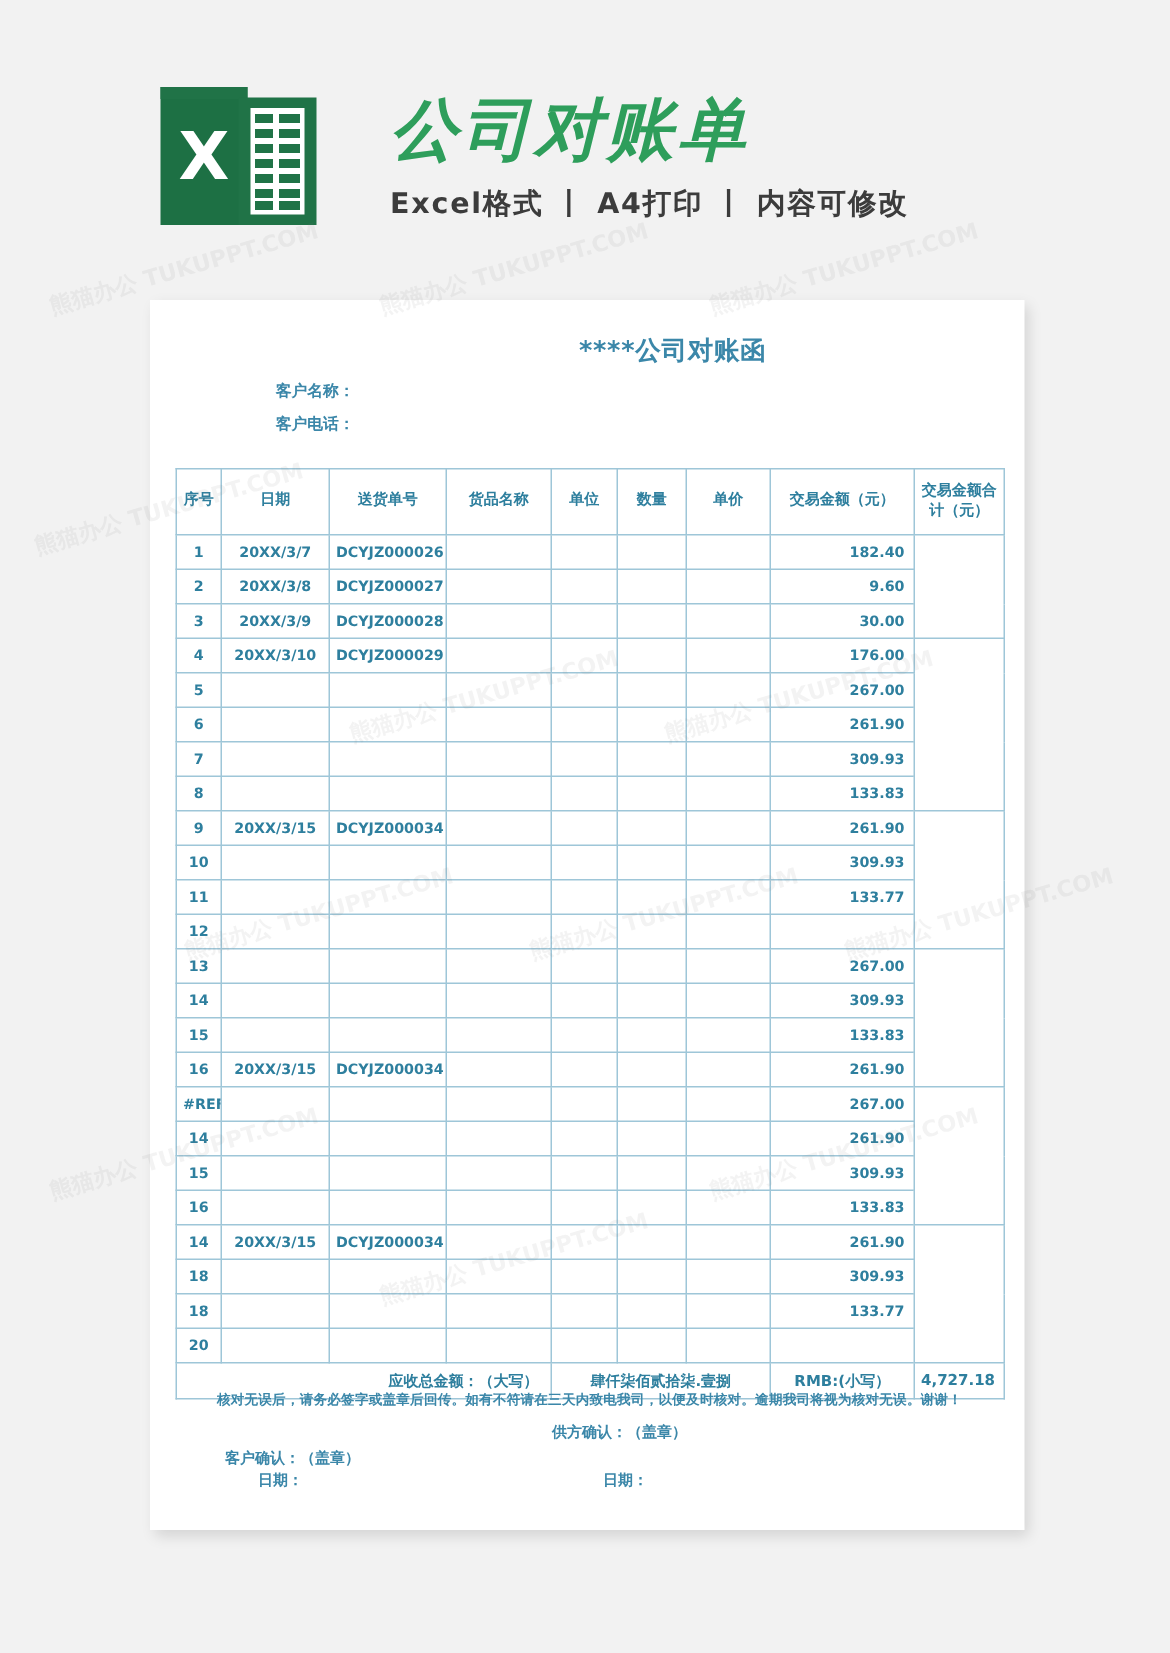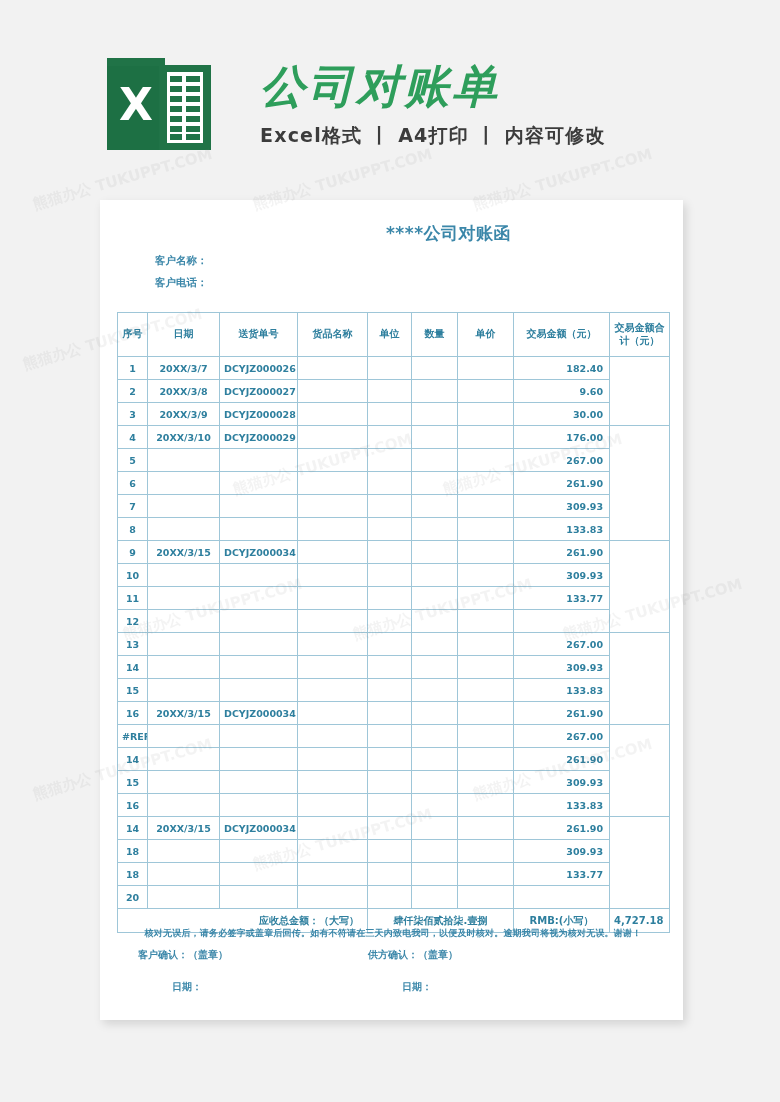--- a/index.html
+++ b/index.html
@@ -85,21 +85,21 @@
     font-size: 17px; font-weight: bold;
     color: #3b87a9; letter-spacing: 0.5px;
   }
 
   .field-row {
     position: absolute; left: 0; width: 583px; height: 22px;
     font-size: 10.5px; font-weight: bold; color: #3b87a9;
   }
   .field-row .lbl {
     position: absolute; left: 55px; width: 110px;
-    text-align: left; white-space: nowrap;
+    text-align: center; white-space: nowrap;
   }
   .field-row .mid {
     position: absolute; left: 300px; white-space: nowrap;
   }
   .field-row .val {
     position: absolute; left: 440px; white-space: nowrap;
   }
 
   
   .tbl {
@@ -154,21 +154,21 @@
     position: absolute; left: 17px; top: 727px;
     width: 552px;
     font-size: 9px; font-weight: bold; color: #3b87a9;
     text-align: center;
     letter-spacing: 0.2px;
   }
   .foot-line {
     position: absolute; width: 583px; height: 22px;
     font-size: 10px; font-weight: bold; color: #3b87a9;
   }
-  .foot-line .a { position: absolute; left: 38px; white-space: nowrap; }
+  .foot-line .a { position: absolute; left: 50px; white-space: nowrap; margin-top: 17px; }
   .foot-line .b { position: absolute; left: 268px; white-space: nowrap; }
   .foot-line .a2 { position: absolute; left: 72px; white-space: nowrap; }
   .foot-line .b2 { position: absolute; left: 302px; white-space: nowrap; }
 
   
   .wm {
     position: absolute;
     color: rgba(120,120,120,0.09);
     font-size: 15px; font-weight: bold;
     white-space: nowrap;

